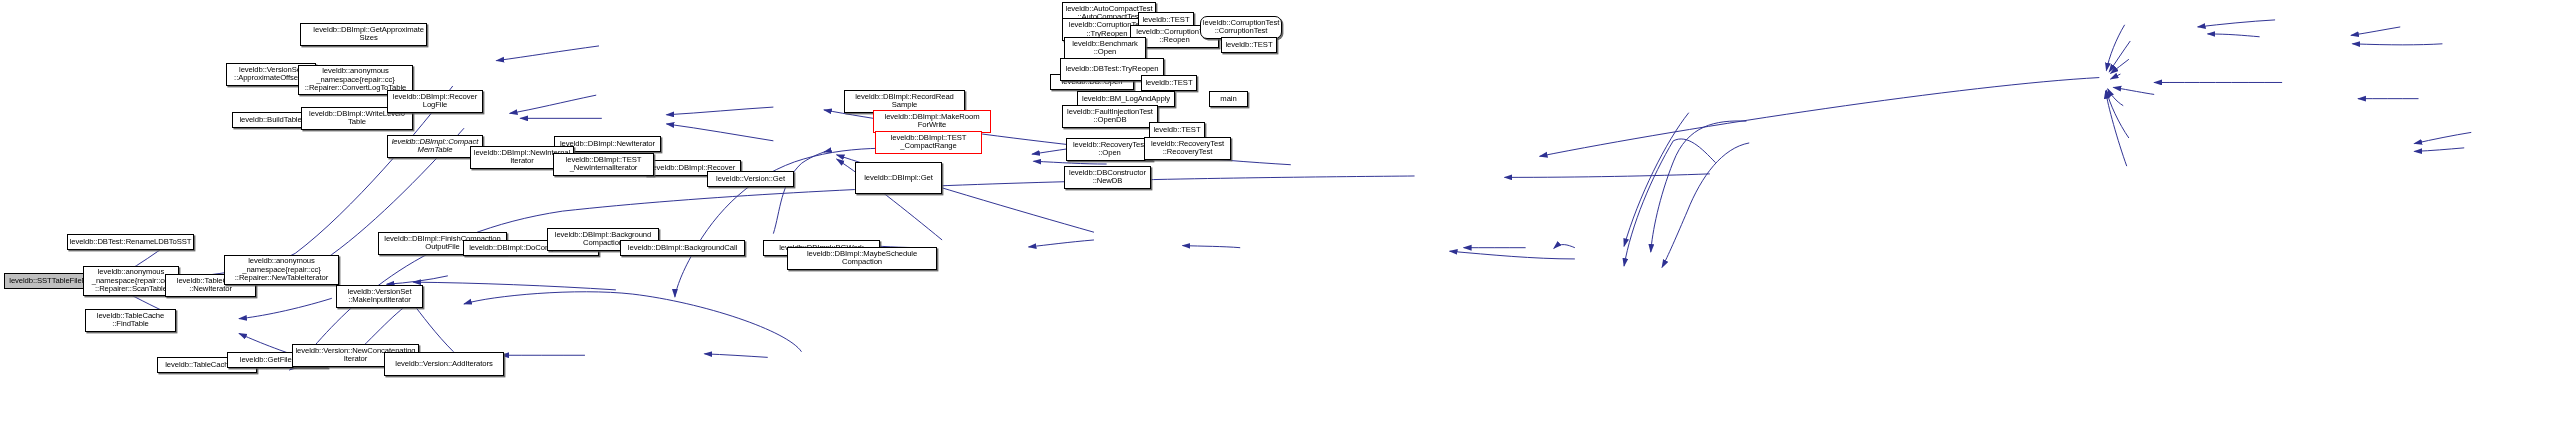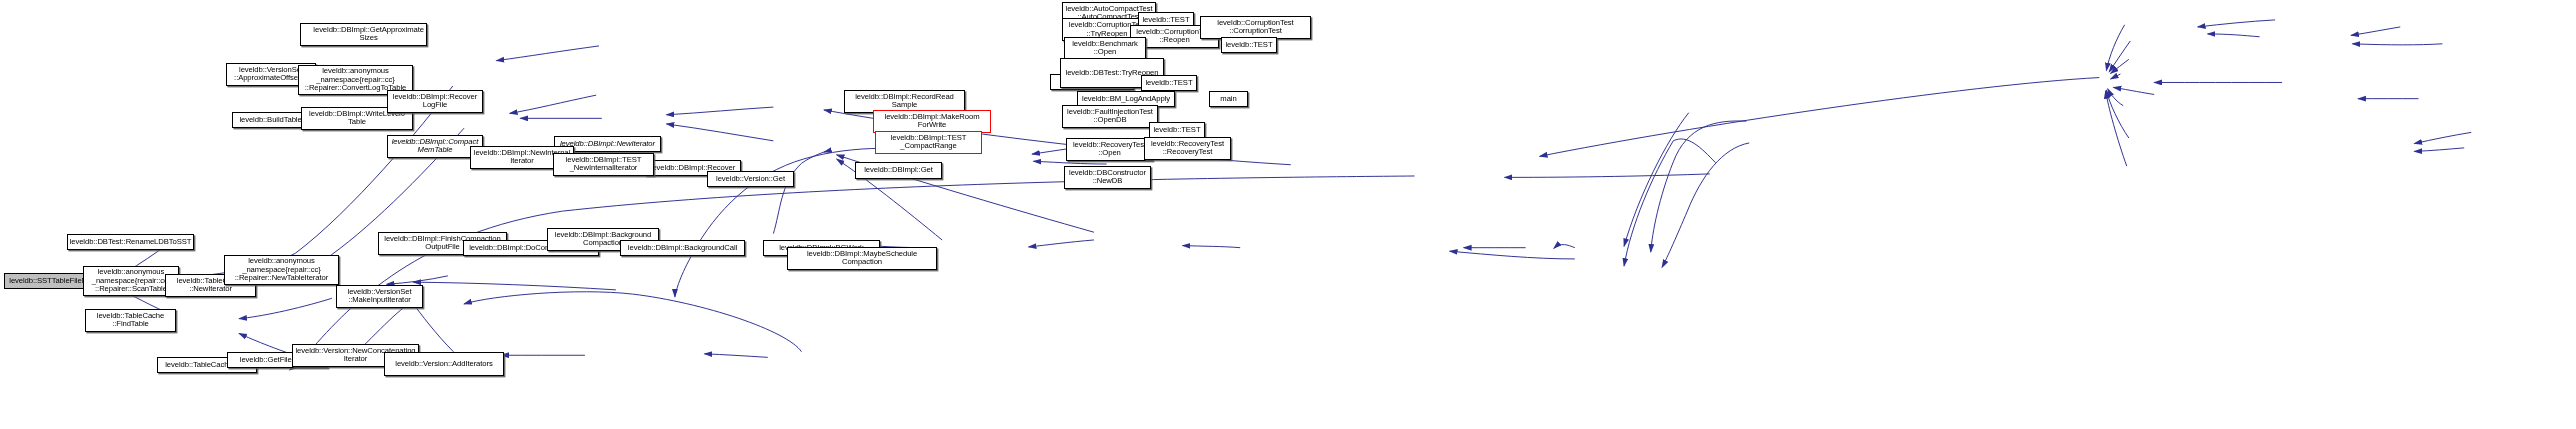--- a/index.html
+++ b/index.html
@@ -161,41 +161,41 @@
       <div class="node shadow" style="left: 620px; top: 240px; width: 125px; height: 15.5px;"><span>leveldb::DBImpl::BackgroundCall</span></div>
       <div class="node shadow" style="left: 763px; top: 240px; width: 117px; height: 15.5px;"><span>leveldb::DBImpl::BGWork</span></div>
       <div class="node shadow" style="left: 787px; top: 247px; width: 150px; height: 22.5px; justify-content: center;"><span>leveldb::DBImpl::MaybeSchedule
 Compaction</span></div>
       <div class="node shadow" style="left: 844px; top: 90px; width: 121px; height: 22.5px;"><span>leveldb::DBImpl::RecordRead
 Sample</span></div>
       <div class="node highlight" style="left: 873px; top: 110px; width: 118px; height: 22.5px;"><span>leveldb::DBImpl::MakeRoom
 ForWrite</span></div>
       <div class="node highlight" style="left: 875px; top: 131px; width: 107px; height: 22.5px;"><span>leveldb::DBImpl::TEST
 _CompactRange</span></div>
-      <div class="node shadow" style="left: 554px; top: 136px; width: 107px; height: 15.5px; font-style: italic;"><span>leveldb::DBImpl::NewIterator</span></div>
+      <div class="node shadow" style="left: 554px; top: 136px; width: 107px; height: 15.5px;"><span>leveldb::DBImpl::NewIterator</span></div>
       <div class="node shadow" style="left: 470px; top: 146px; width: 104px; height: 22.5px;"><span>leveldb::DBImpl::NewInternal
 Iterator</span></div>
       <div class="node shadow" style="left: 553px; top: 153px; width: 101px; height: 22.5px;"><span>leveldb::DBImpl::TEST
 _NewInternalIterator</span></div>
       <div class="node shadow" style="left: 707px; top: 171px; width: 87px; height: 15.5px;"><span>leveldb::Version::Get</span></div>
-      <div class="node shadow" style="left: 855px; top: 162px; width: 87px; height: 17px;"><span>leveldb::DBImpl::Get</span></div>
+      <div class="node shadow" style="left: 855px; top: 162px; width: 87px; height: 32px;"><span>leveldb::DBImpl::Get</span></div>
       <div class="node shadow" style="left: 1050px; top: 74px; width: 84px; height: 15.5px;"><span>leveldb::DB::Open</span></div>
       <div class="node shadow" style="left: 1062px; top: 2.1px; width: 94px; height: 22.5px;"><span>leveldb::AutoCompactTest
 ::AutoCompactTest</span></div>
       <div class="node shadow" style="left: 1062px; top: 18.3px; width: 90px; height: 22.5px;"><span>leveldb::CorruptionTest
 ::TryReopen</span></div>
       <div class="node shadow" style="left: 1138px; top: 12px; width: 56px; height: 15.5px;"><span>leveldb::TEST</span></div>
       <div class="node shadow" style="left: 1130px; top: 25px; width: 89px; height: 22.5px;"><span>leveldb::CorruptionTest
 ::Reopen</span></div>
-      <div class="node shadow" style="left: 1200px; top: 16px; width: 111px; height: 22.5px;"><span>leveldb::CorruptionTest
+      <div class="node shadow" style="left: 1200px; top: 16px; width: 82px; height: 22.5px; border-radius: 7px;"><span>leveldb::CorruptionTest
 ::CorruptionTest</span></div>
       <div class="node shadow" style="left: 1221px; top: 37px; width: 56px; height: 15.5px;"><span>leveldb::TEST</span></div>
       <div class="node shadow" style="left: 1064px; top: 37px; width: 82px; height: 22.5px;"><span>leveldb::Benchmark
 ::Open</span></div>
-      <div class="node shadow" style="left: 1060px; top: 58px; width: 104px; height: 30px;"><span>leveldb::DBTest::TryReopen</span></div>
+      <div class="node shadow" style="left: 1060px; top: 58px; width: 104px; height: 23px;"><span>leveldb::DBTest::TryReopen</span></div>
       <div class="node shadow" style="left: 1141px; top: 75px; width: 56px; height: 15.5px;"><span>leveldb::TEST</span></div>
       <div class="node shadow" style="left: 1077px; top: 91px; width: 98px; height: 15.5px;"><span>leveldb::BM_LogAndApply</span></div>
       <div class="node shadow" style="left: 1209px; top: 91px; width: 39px; height: 15.5px;"><span>main</span></div>
       <div class="node shadow" style="left: 1062px; top: 105px; width: 96px; height: 22.5px;"><span>leveldb::FaultInjectionTest
 ::OpenDB</span></div>
       <div class="node shadow" style="left: 1066px; top: 138px; width: 87px; height: 22.5px;"><span>leveldb::RecoveryTest
 ::Open</span></div>
       <div class="node shadow" style="left: 1149px; top: 122px; width: 56px; height: 15.5px;"><span>leveldb::TEST</span></div>
       <div class="node shadow" style="left: 1144px; top: 137px; width: 87px; height: 22.5px; text-align: center;"><span>leveldb::RecoveryTest
 ::RecoveryTest</span></div>

